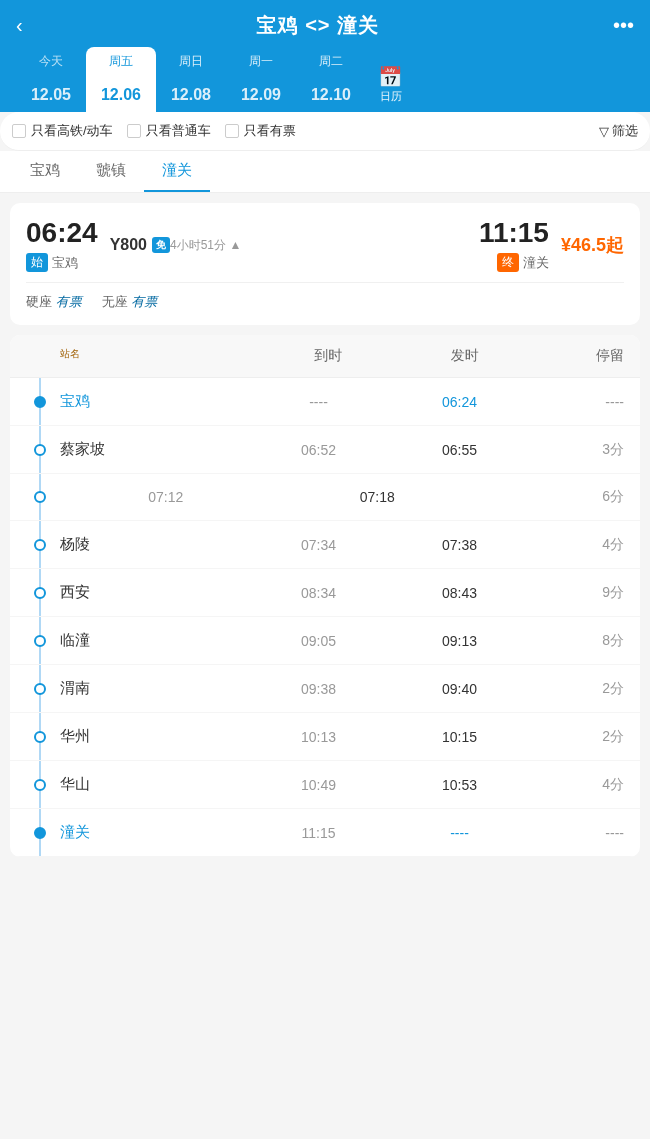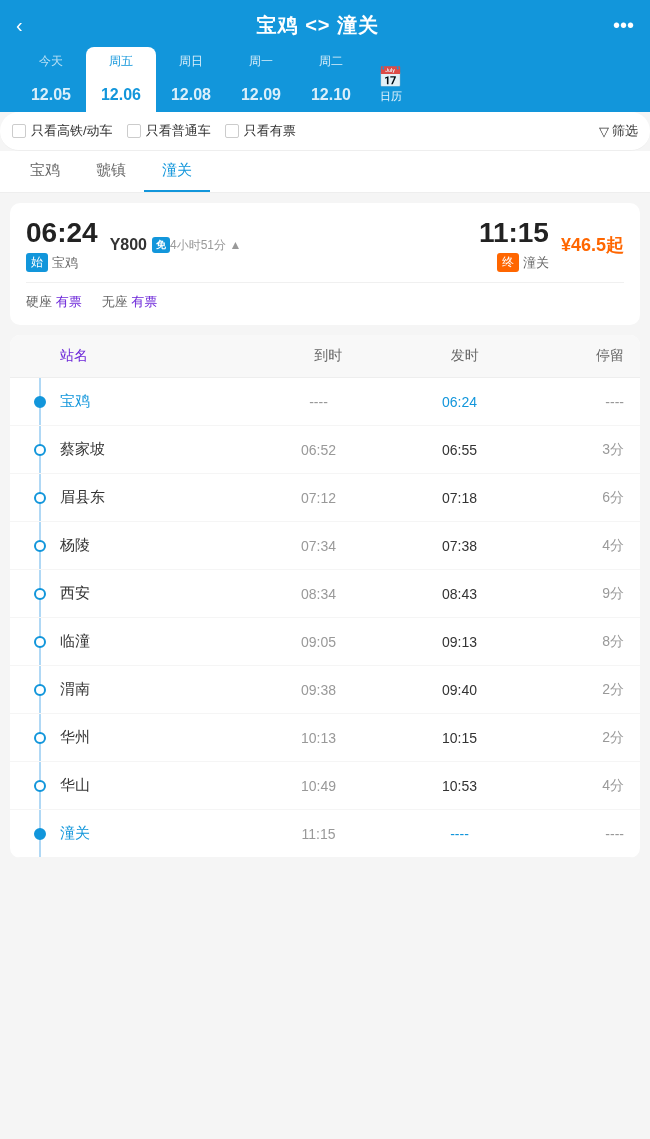--- a/index.html
+++ b/index.html
@@ -220,37 +220,38 @@
       gap: 20px;
       margin-top: 10px;
       padding-top: 10px;
       border-top: 1px solid #f0f0f0;
     }
     .ticket-item {
       font-size: 13px;
       color: #666;
     }
     .ticket-avail {
-      color: #6d28d9;
+      color: #0369a1;
+      font-style: italic;
     }
 
     
     .stop-list-container {
       background: white;
       margin: 0 10px 10px;
       border-radius: 10px;
       overflow: hidden;
     }
     .stop-header {
       display: flex;
       padding: 12px 16px;
       background: #f8f8f8;
       border-bottom: 1px solid #eee;
     }
-    .col-name { flex: 2.2; font-size: 14px; color: #6d28d9; }
+    .col-name { flex: 2.2; font-size: 10px; color: #a16207; }
     .col-arrive { flex: 1.5; font-size: 14px; color: #666; text-align: center; }
     .col-depart { flex: 1.5; font-size: 14px; color: #666; text-align: center; }
     .col-stay { flex: 1; font-size: 14px; color: #666; text-align: right; }
 
     .stop-row {
       display: flex;
       align-items: center;
       padding: 14px 16px;
       border-bottom: 1px solid #f5f5f5;
       position: relative;
@@ -430,21 +431,20 @@
     </div>
     <div class="stop-name-col">蔡家坡</div>
     <div class="stop-arrive">06:52</div>
     <div class="stop-depart regular">06:55</div>
     <div class="stop-stay">3分</div>
   </div>
       <div class="stop-row">
     <div class="stop-line-col">
       <div class="stop-dot"></div>
     </div>
-    <div class="stop-name-col">眉县东</div>
     <div class="stop-arrive">07:12</div>
     <div class="stop-depart regular">07:18</div>
     <div class="stop-stay">6分</div>
   </div>
       <div class="stop-row">
     <div class="stop-line-col">
       <div class="stop-dot"></div>
     </div>
     <div class="stop-name-col">杨陵</div>
     <div class="stop-arrive">07:34</div>

